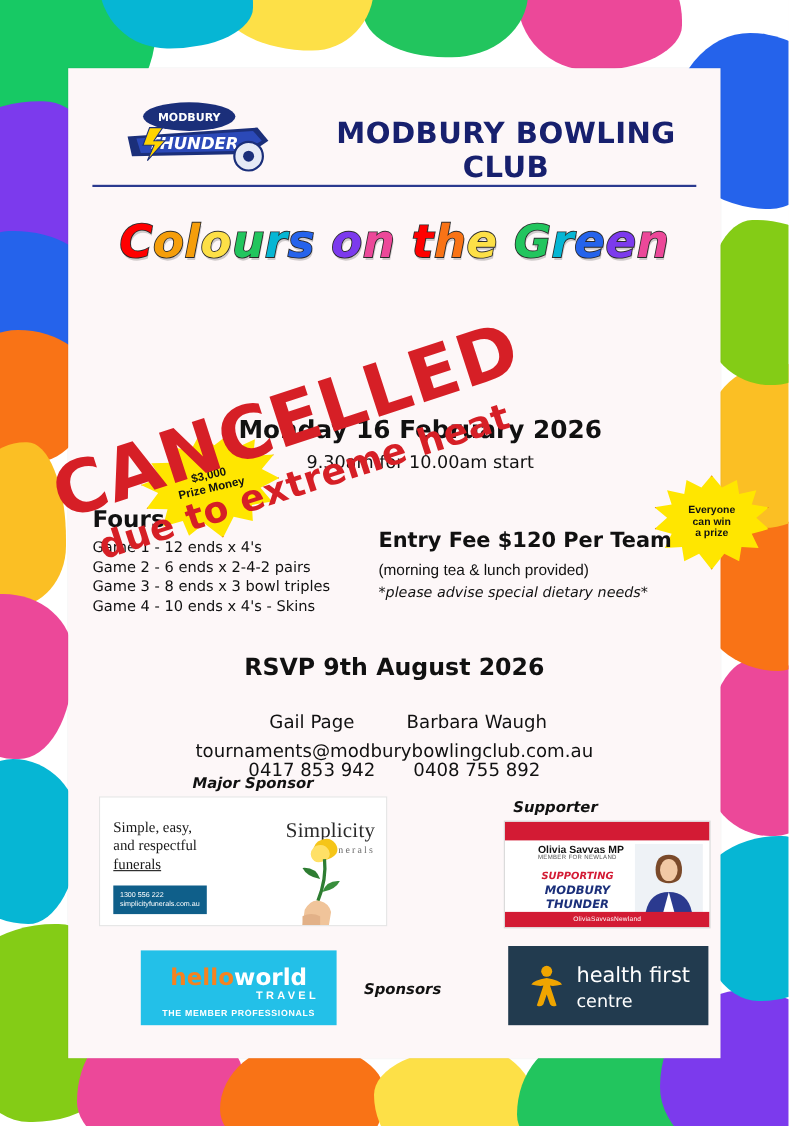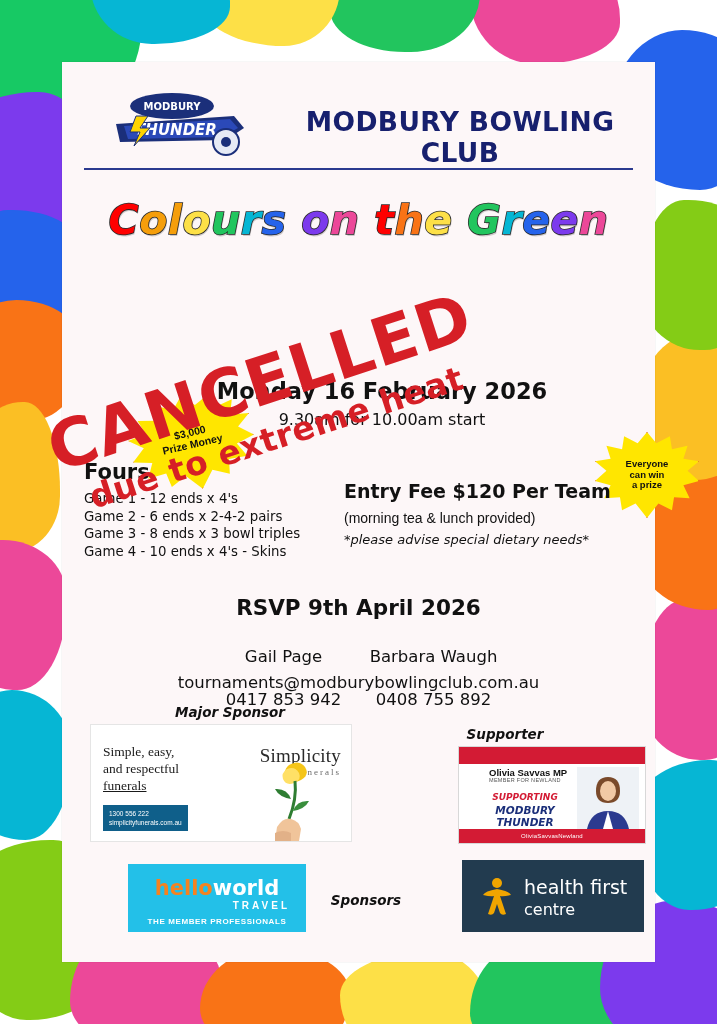--- a/index.html
+++ b/index.html
@@ -485,21 +485,21 @@
       <div>Game 1 - 12 ends x 4's</div>
       <div>Game 2 - 6 ends x 2-4-2 pairs</div>
       <div>Game 3 - 8 ends x 3 bowl triples</div>
       <div>Game 4 - 10 ends x 4's - Skins</div>
     </div>
 
     <div class="entry-fee">Entry Fee $120 Per Team</div>
     <div class="entry-note">(morning tea &amp; lunch provided)</div>
     <div class="dietary-note">*please advise special dietary needs*</div>
 
-    <div class="rsvp-line">RSVP 9th April 2026</div>
+    <div class="rsvp-line">RSVP 9th August 2026</div>
     <div class="contacts">
       <span class="row">
         <span class="name-a">Gail Page</span><span class="name-b">Barbara Waugh</span>
       </span>
       <span class="row">
         <span class="name-a">0417 853 942</span><span class="name-b">0408 755 892</span>
       </span>
     </div>
     <div class="email">tournaments@modburybowlingclub.com.au</div>
 

